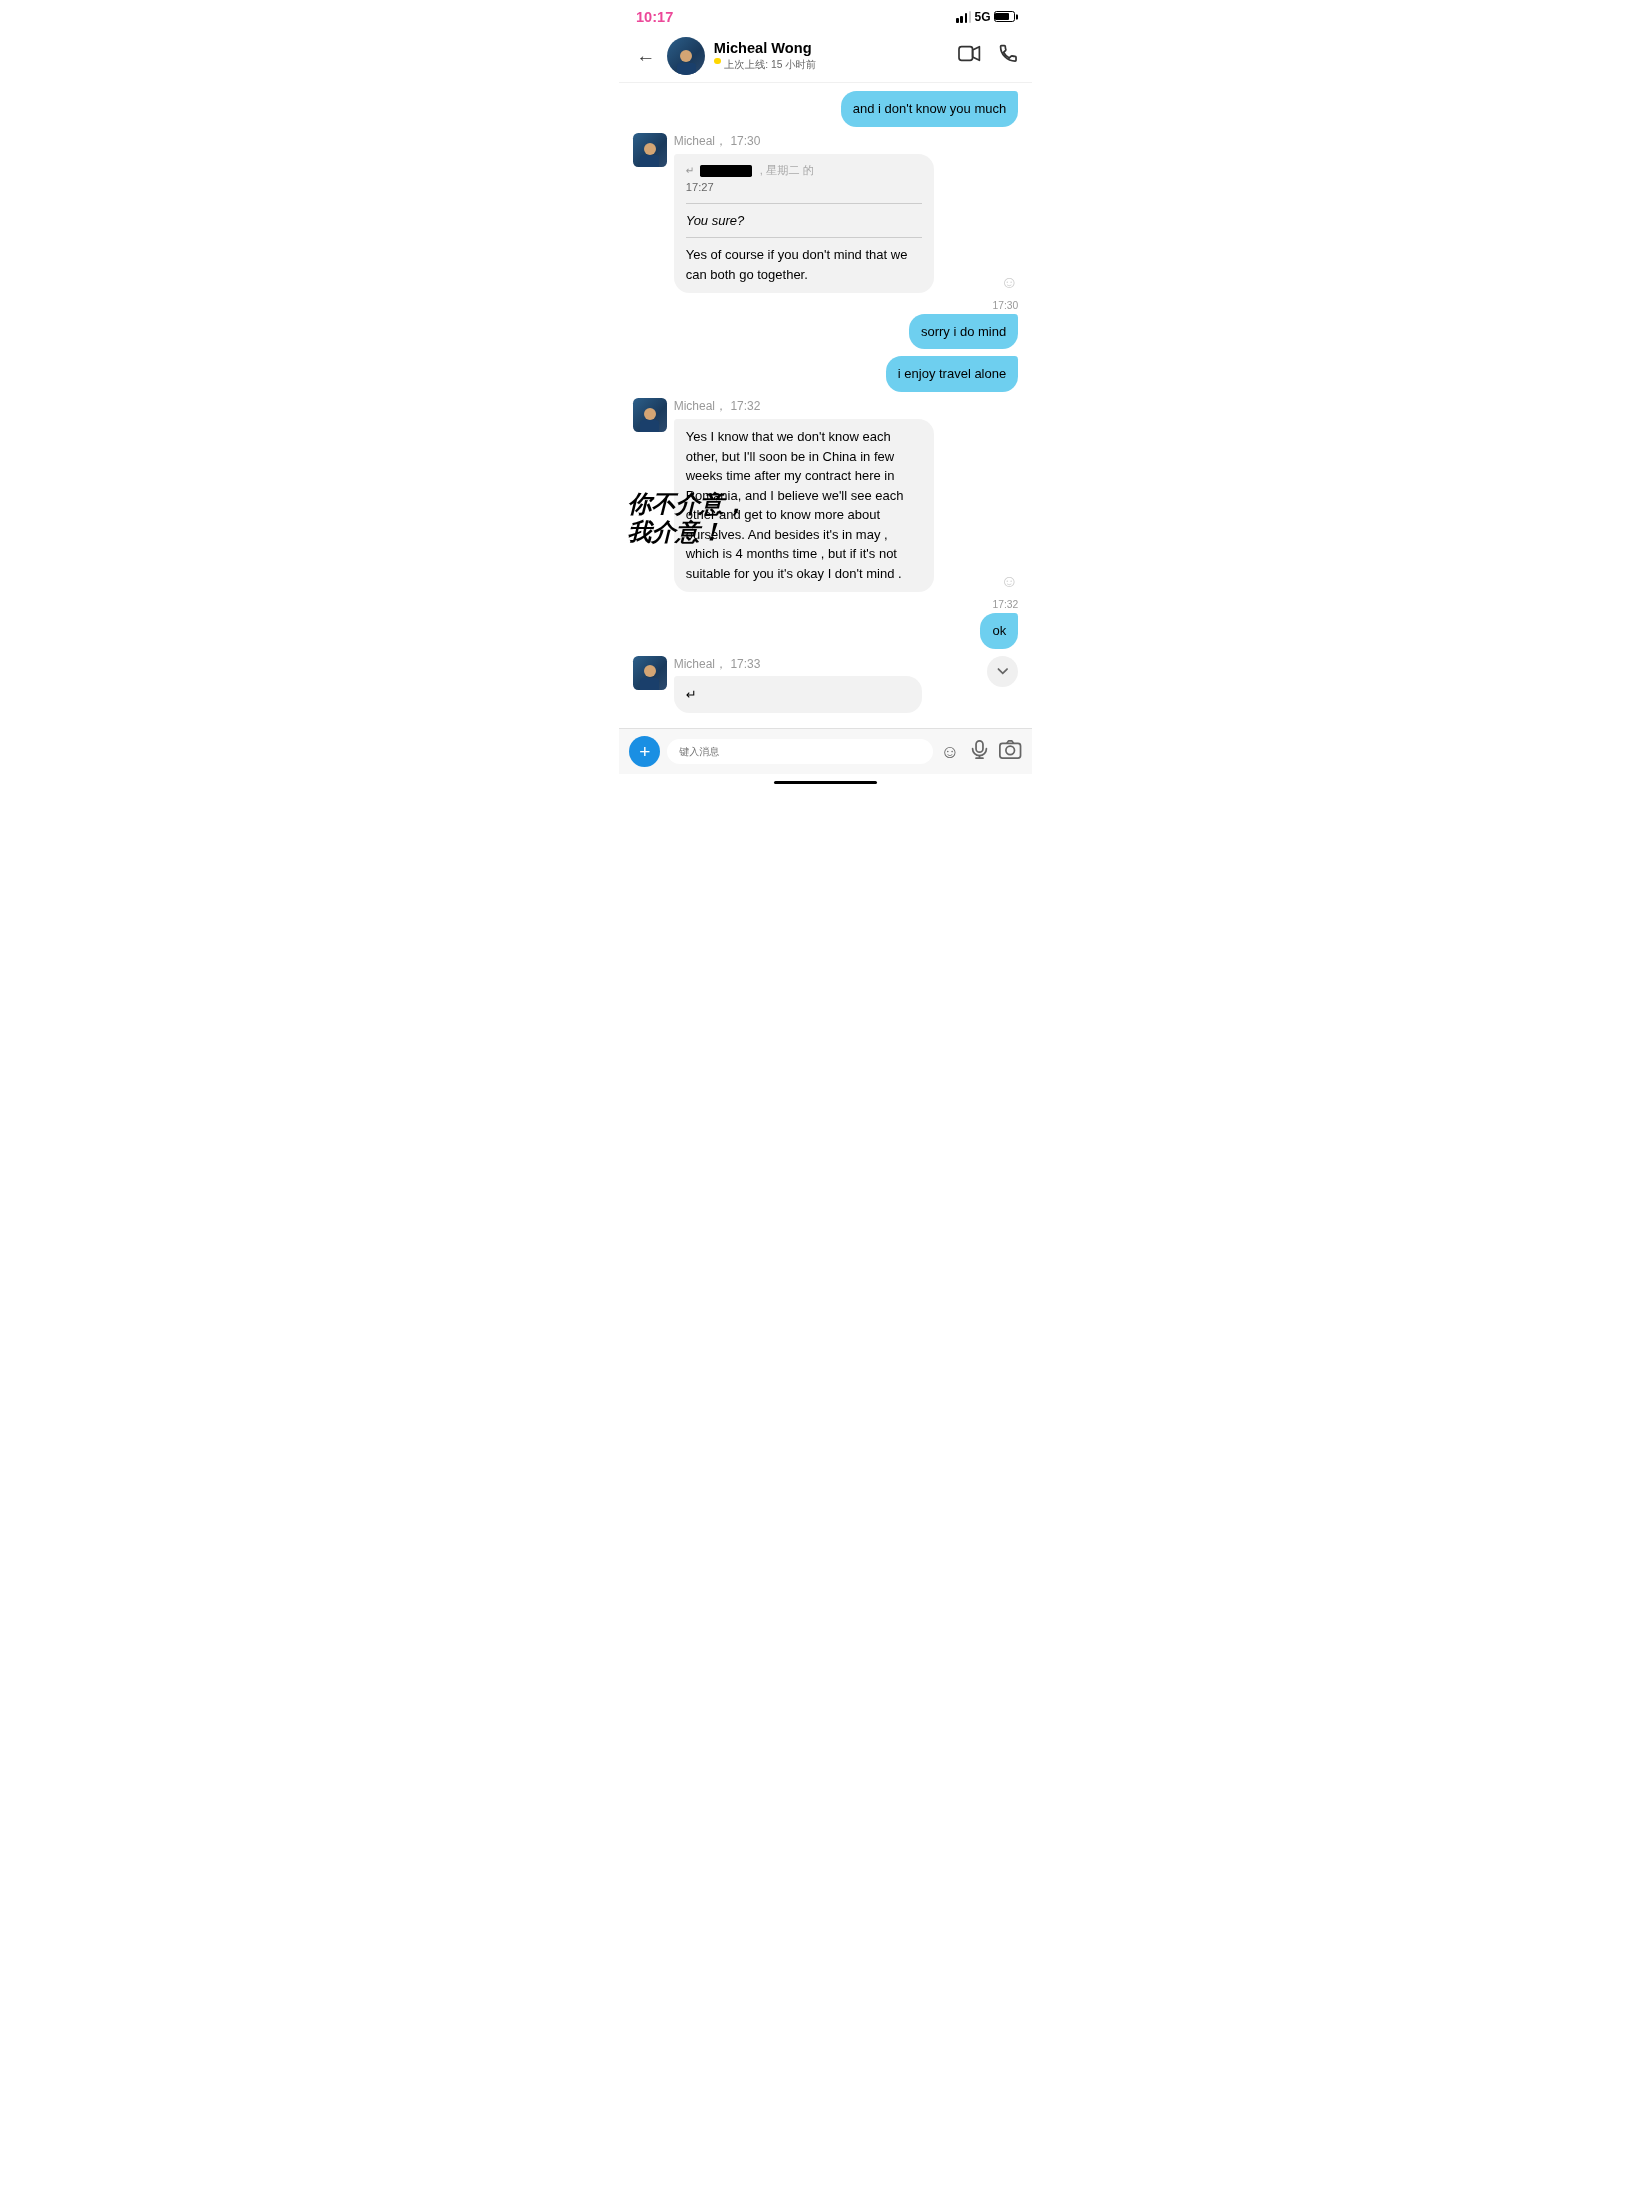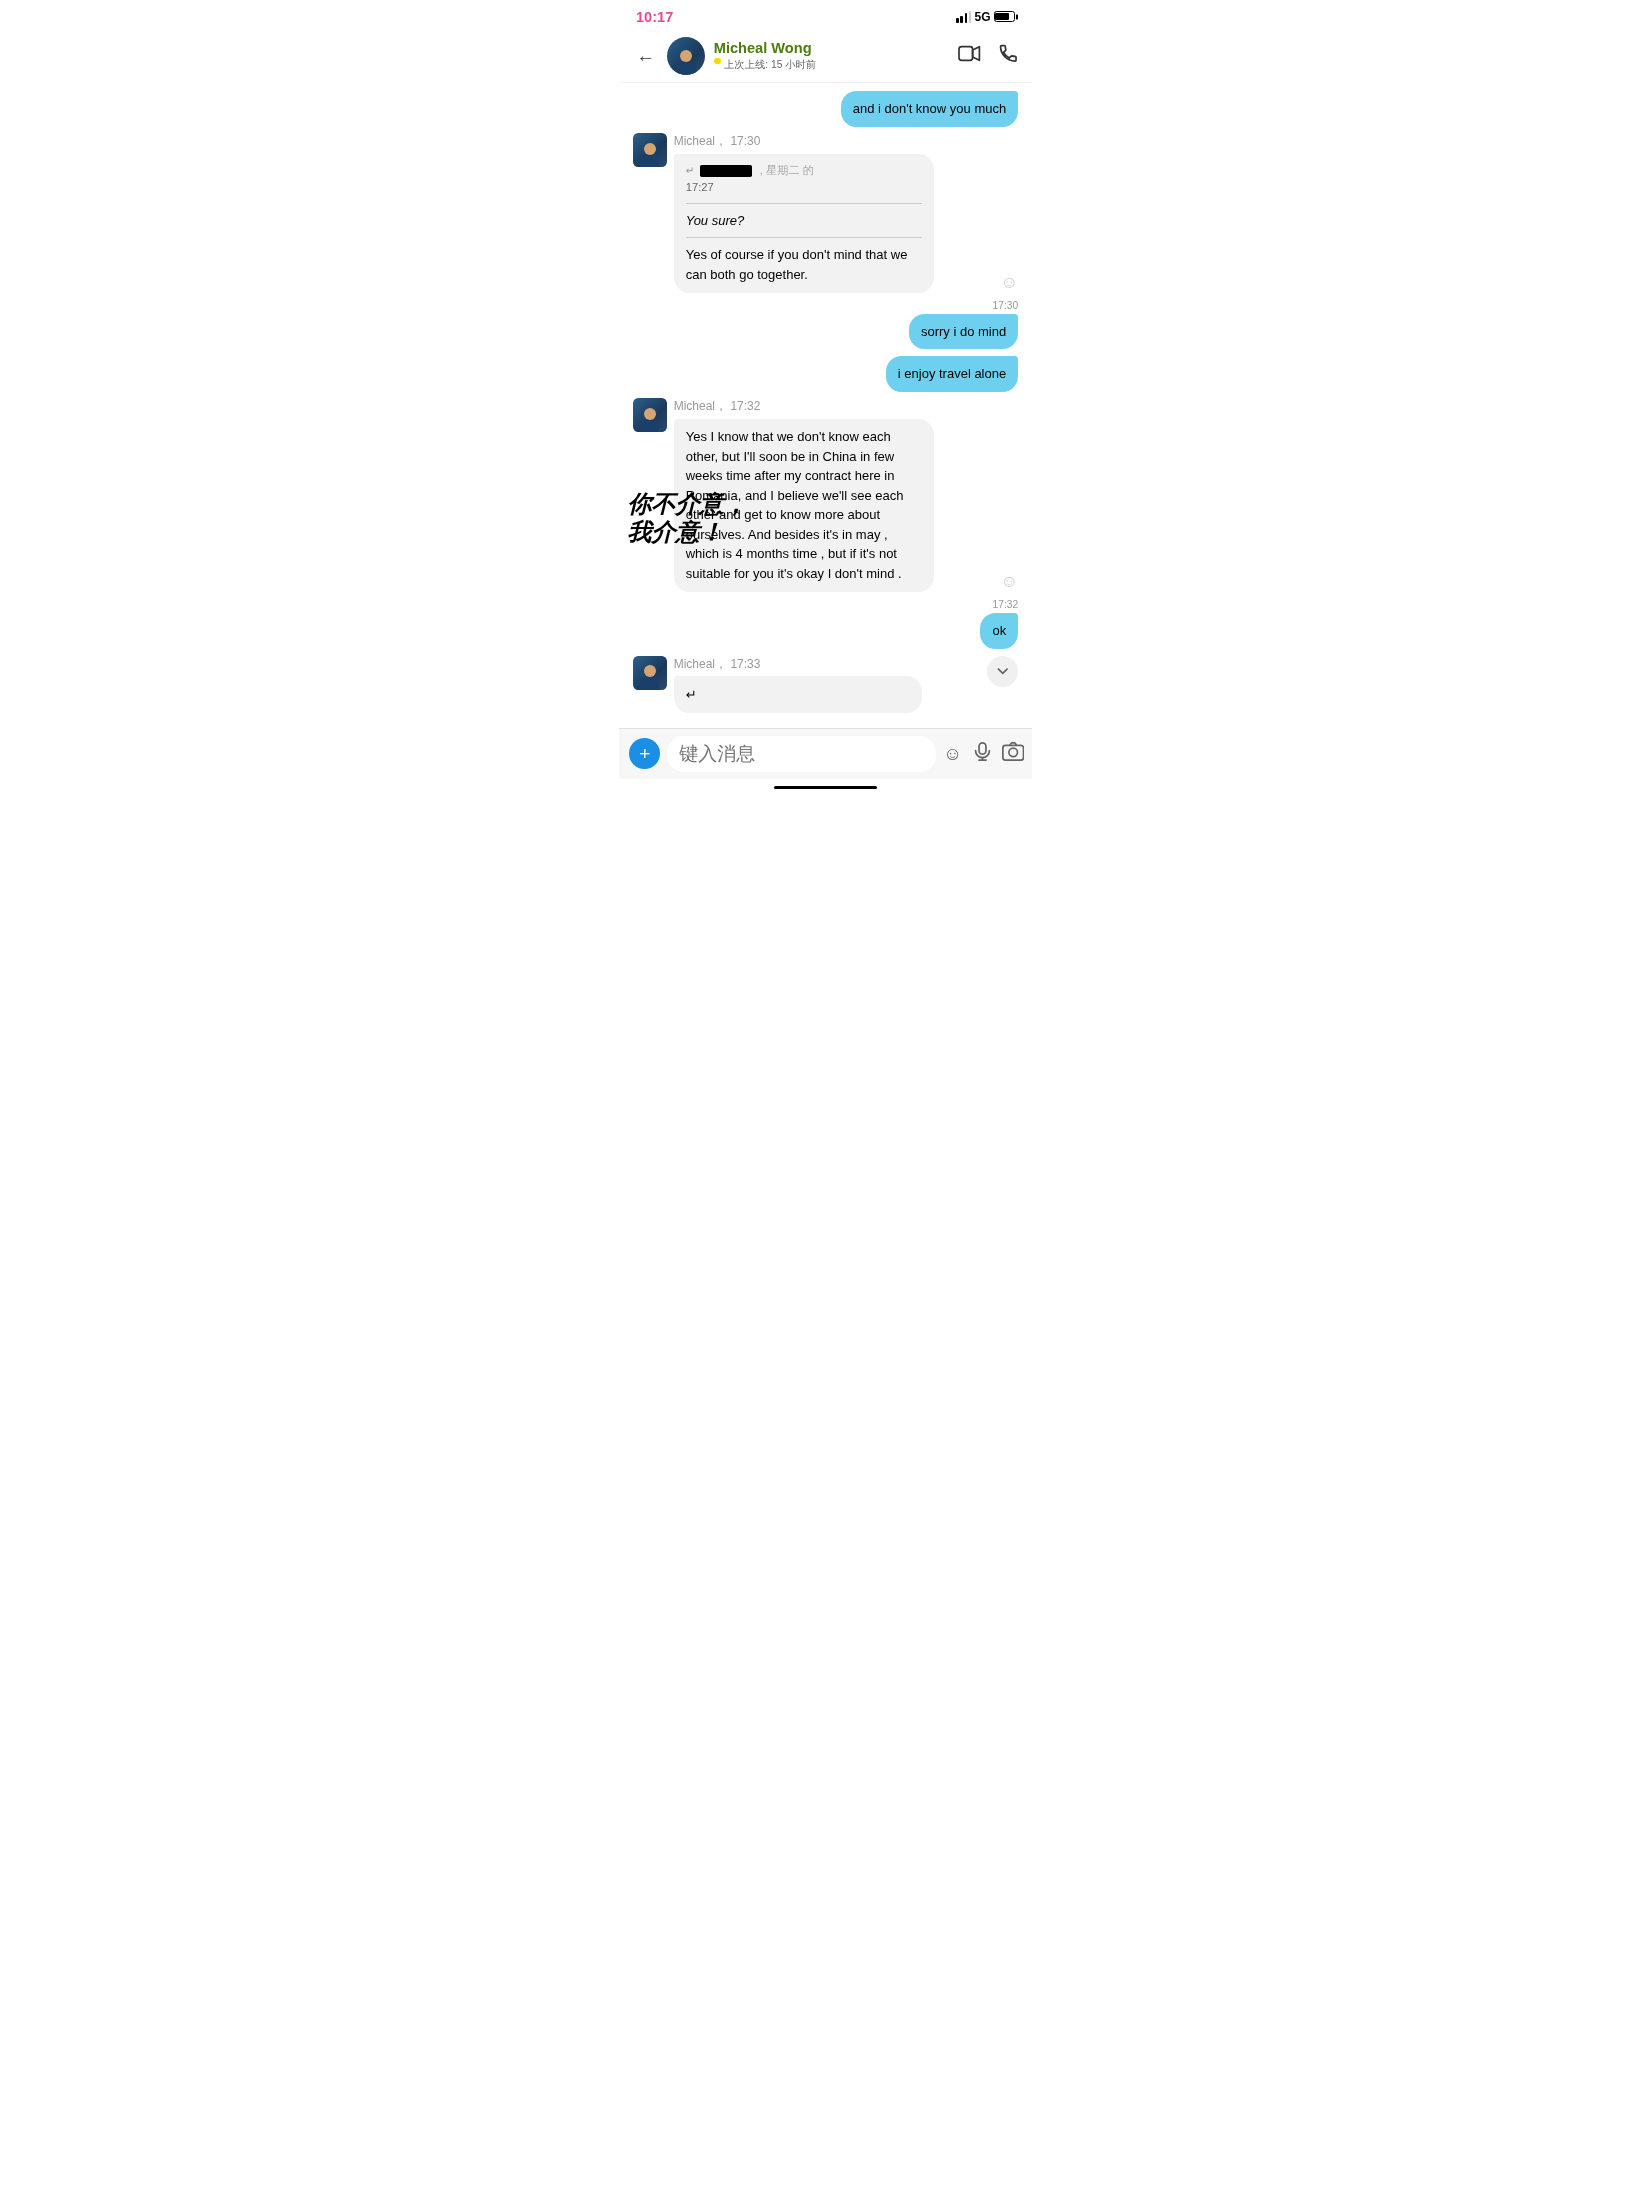--- a/index.html
+++ b/index.html
@@ -120,21 +120,21 @@
       height: 12px;
       background: #1a3f6b;
       border-radius: 3.4px 3.4px 0 0;
     }
     .contact-info {
       flex: 1;
     }
     .contact-name {
       font-size: 14.6px;
       font-weight: 600;
-      color: #4d7c0f;
+      color: #000000;
     }
     .contact-status {
       font-size: 10.3px;
       color: #666;
       display: flex;
       gap: 3.4px;
       margin-top: 1.7px;
     }
     .online-dot {
       width: 6.9px;
@@ -290,21 +290,21 @@
       font-size: 19px;
       cursor: pointer;
       flex-shrink: 0;
     }
     .input-field {
       flex: 1;
       background: #fff;
       border: none;
       border-radius: 17px;
       padding: 6.9px 12px;
-      font-size: 19px;
+      font-size: 10px;
       color: #404040;
       outline: none;
     }
     .input-actions {
       display: flex;
       gap: 10.3px;
       align-items: center;
     }
     .input-icon {
       font-size: 19px;

